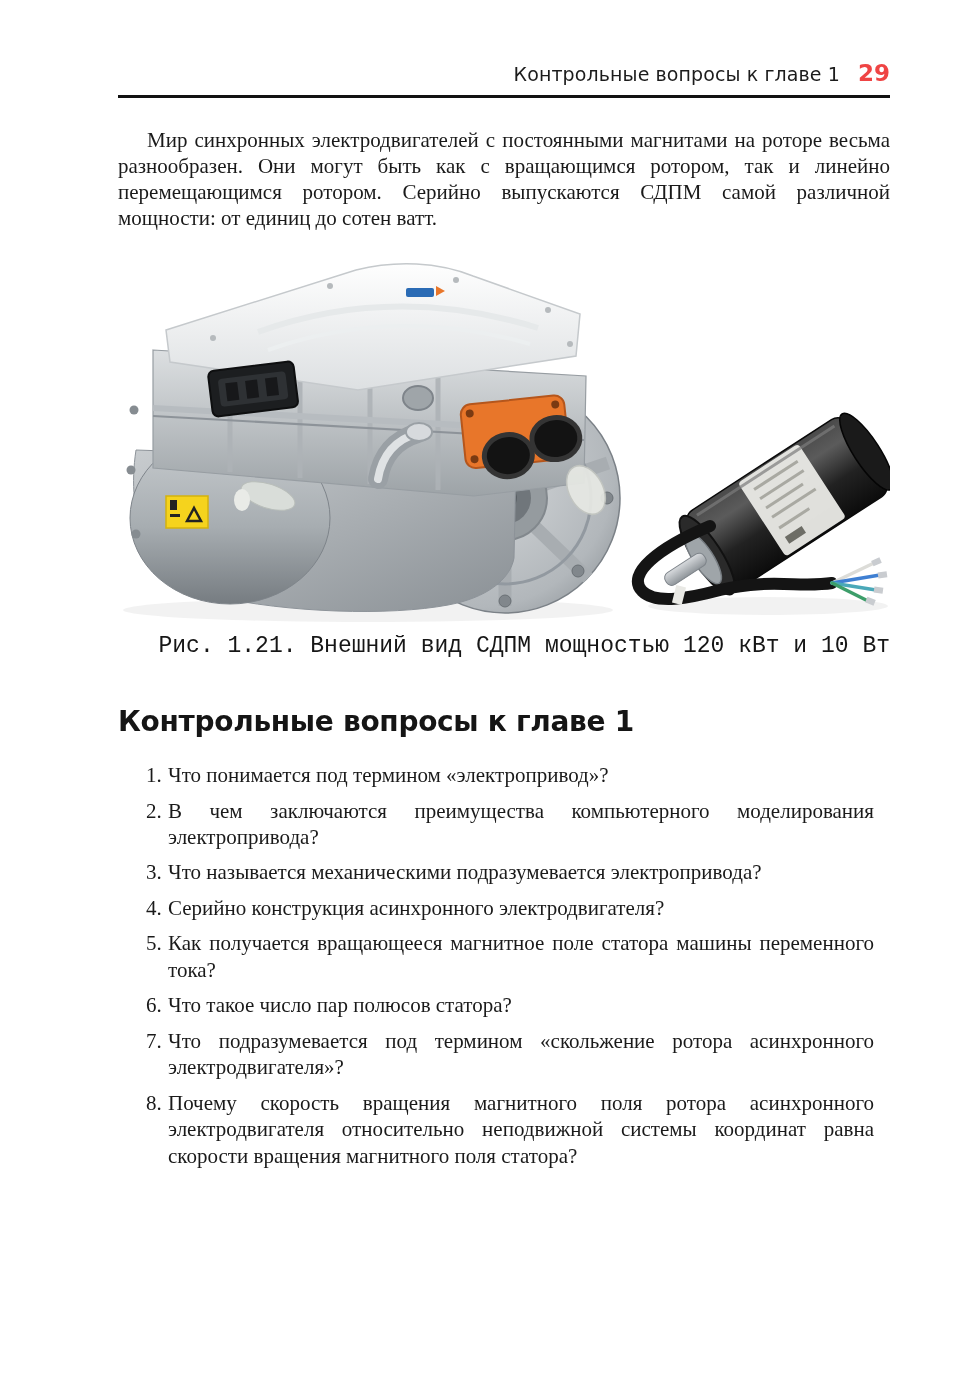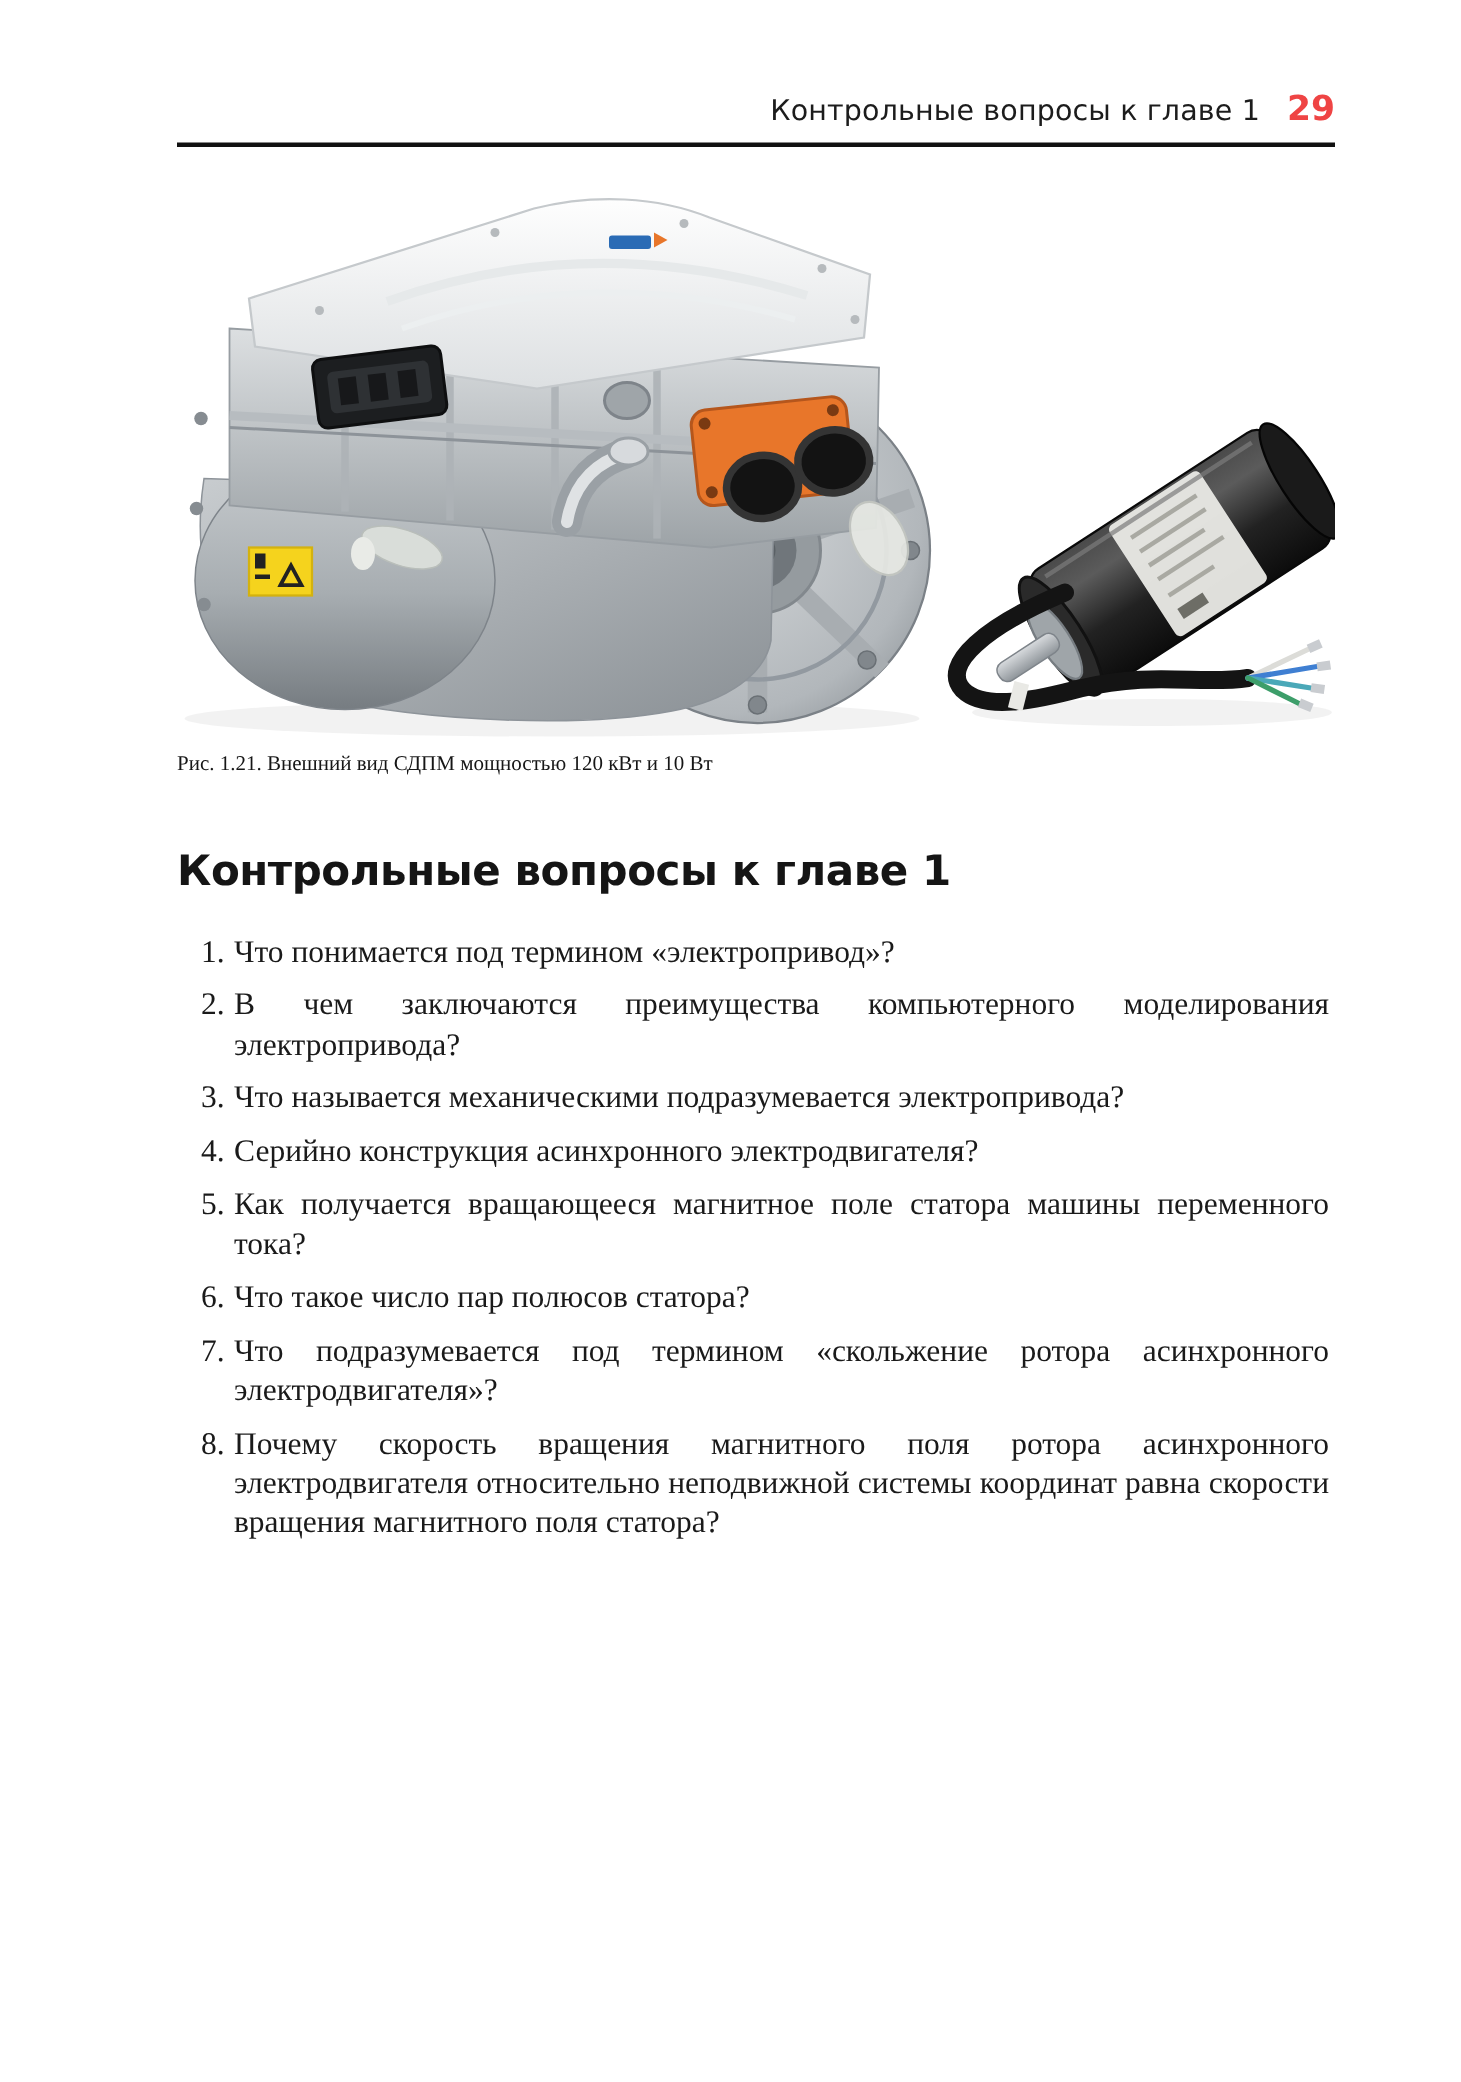--- a/index.html
+++ b/index.html
@@ -33,40 +33,40 @@
     line-height: 1.24;
     text-align: justify;
     hyphens: auto;
   }
   .body-para.indented { text-indent: 29px; }
 
   
   figure { margin: 27px 0 0 0; }
   .figure-image { display: block; }
   figcaption {
-    font-family: Liberation Serif, serif;
-    font-size: 14px;
-    text-align: left;
+    font-family: Liberation Mono, monospace;
+    font-size: 23px;
+    text-align: right;
     margin-top: 5px;
     color: #161616;
   }
 
   
   h1.section-heading {
     font-family: "DejaVu Sans", "Liberation Sans", sans-serif;
     font-weight: bold;
     font-size: 28px;
     letter-spacing: -0.3px;
     margin: 46px 0 24px 0;
     color: #151515;
   }
 
   
   ol.questions {
-    margin: 4px; padding: 0 0 0 33px;
+    margin: 16px; padding: 0 0 0 33px;
     font-size: 21px;
     line-height: 1.26;
   }
   ol.questions li {
     text-align: justify;
     margin-bottom: 9px;
     padding-left: 1px;
   }
   ol.questions li::marker { font-size: 21px; color: #1a1a1a; }
 </style>
@@ -76,20 +76,21 @@
 <div class="page">
 
   <header class="running-header">
     <span class="running-title">Контрольные вопросы к главе 1</span>
     <span class="page-number">29</span>
   </header>
   <div class="header-rule"></div>
 
   <main class="body-text">
 
+    <p class="body-para indented">Мир синхронных электродвигателей с постоянными магнитами на роторе весьма разнообразен. Они могут быть как с вращающимся ротором, так и линейно перемещающимся ротором. Серийно выпускаются СДПМ самой различной мощности: от единиц до сотен ватт.</p>
 
     <figure>
       <svg class="figure-image" width="772" height="370" viewBox="0 0 772 370" xmlns="http://www.w3.org/2000/svg">
         <defs>
           <linearGradient id="gMetal" x1="0" y1="0" x2="0" y2="1">
             <stop offset="0" stop-color="#dcdfe1"></stop>
               <stop offset="1" stop-color="#9da3a7"></stop>
           </linearGradient>
           <linearGradient id="gMetal2" x1="0" y1="0" x2="1" y2="1">
             <stop offset="0" stop-color="#c8ccCF"></stop>

